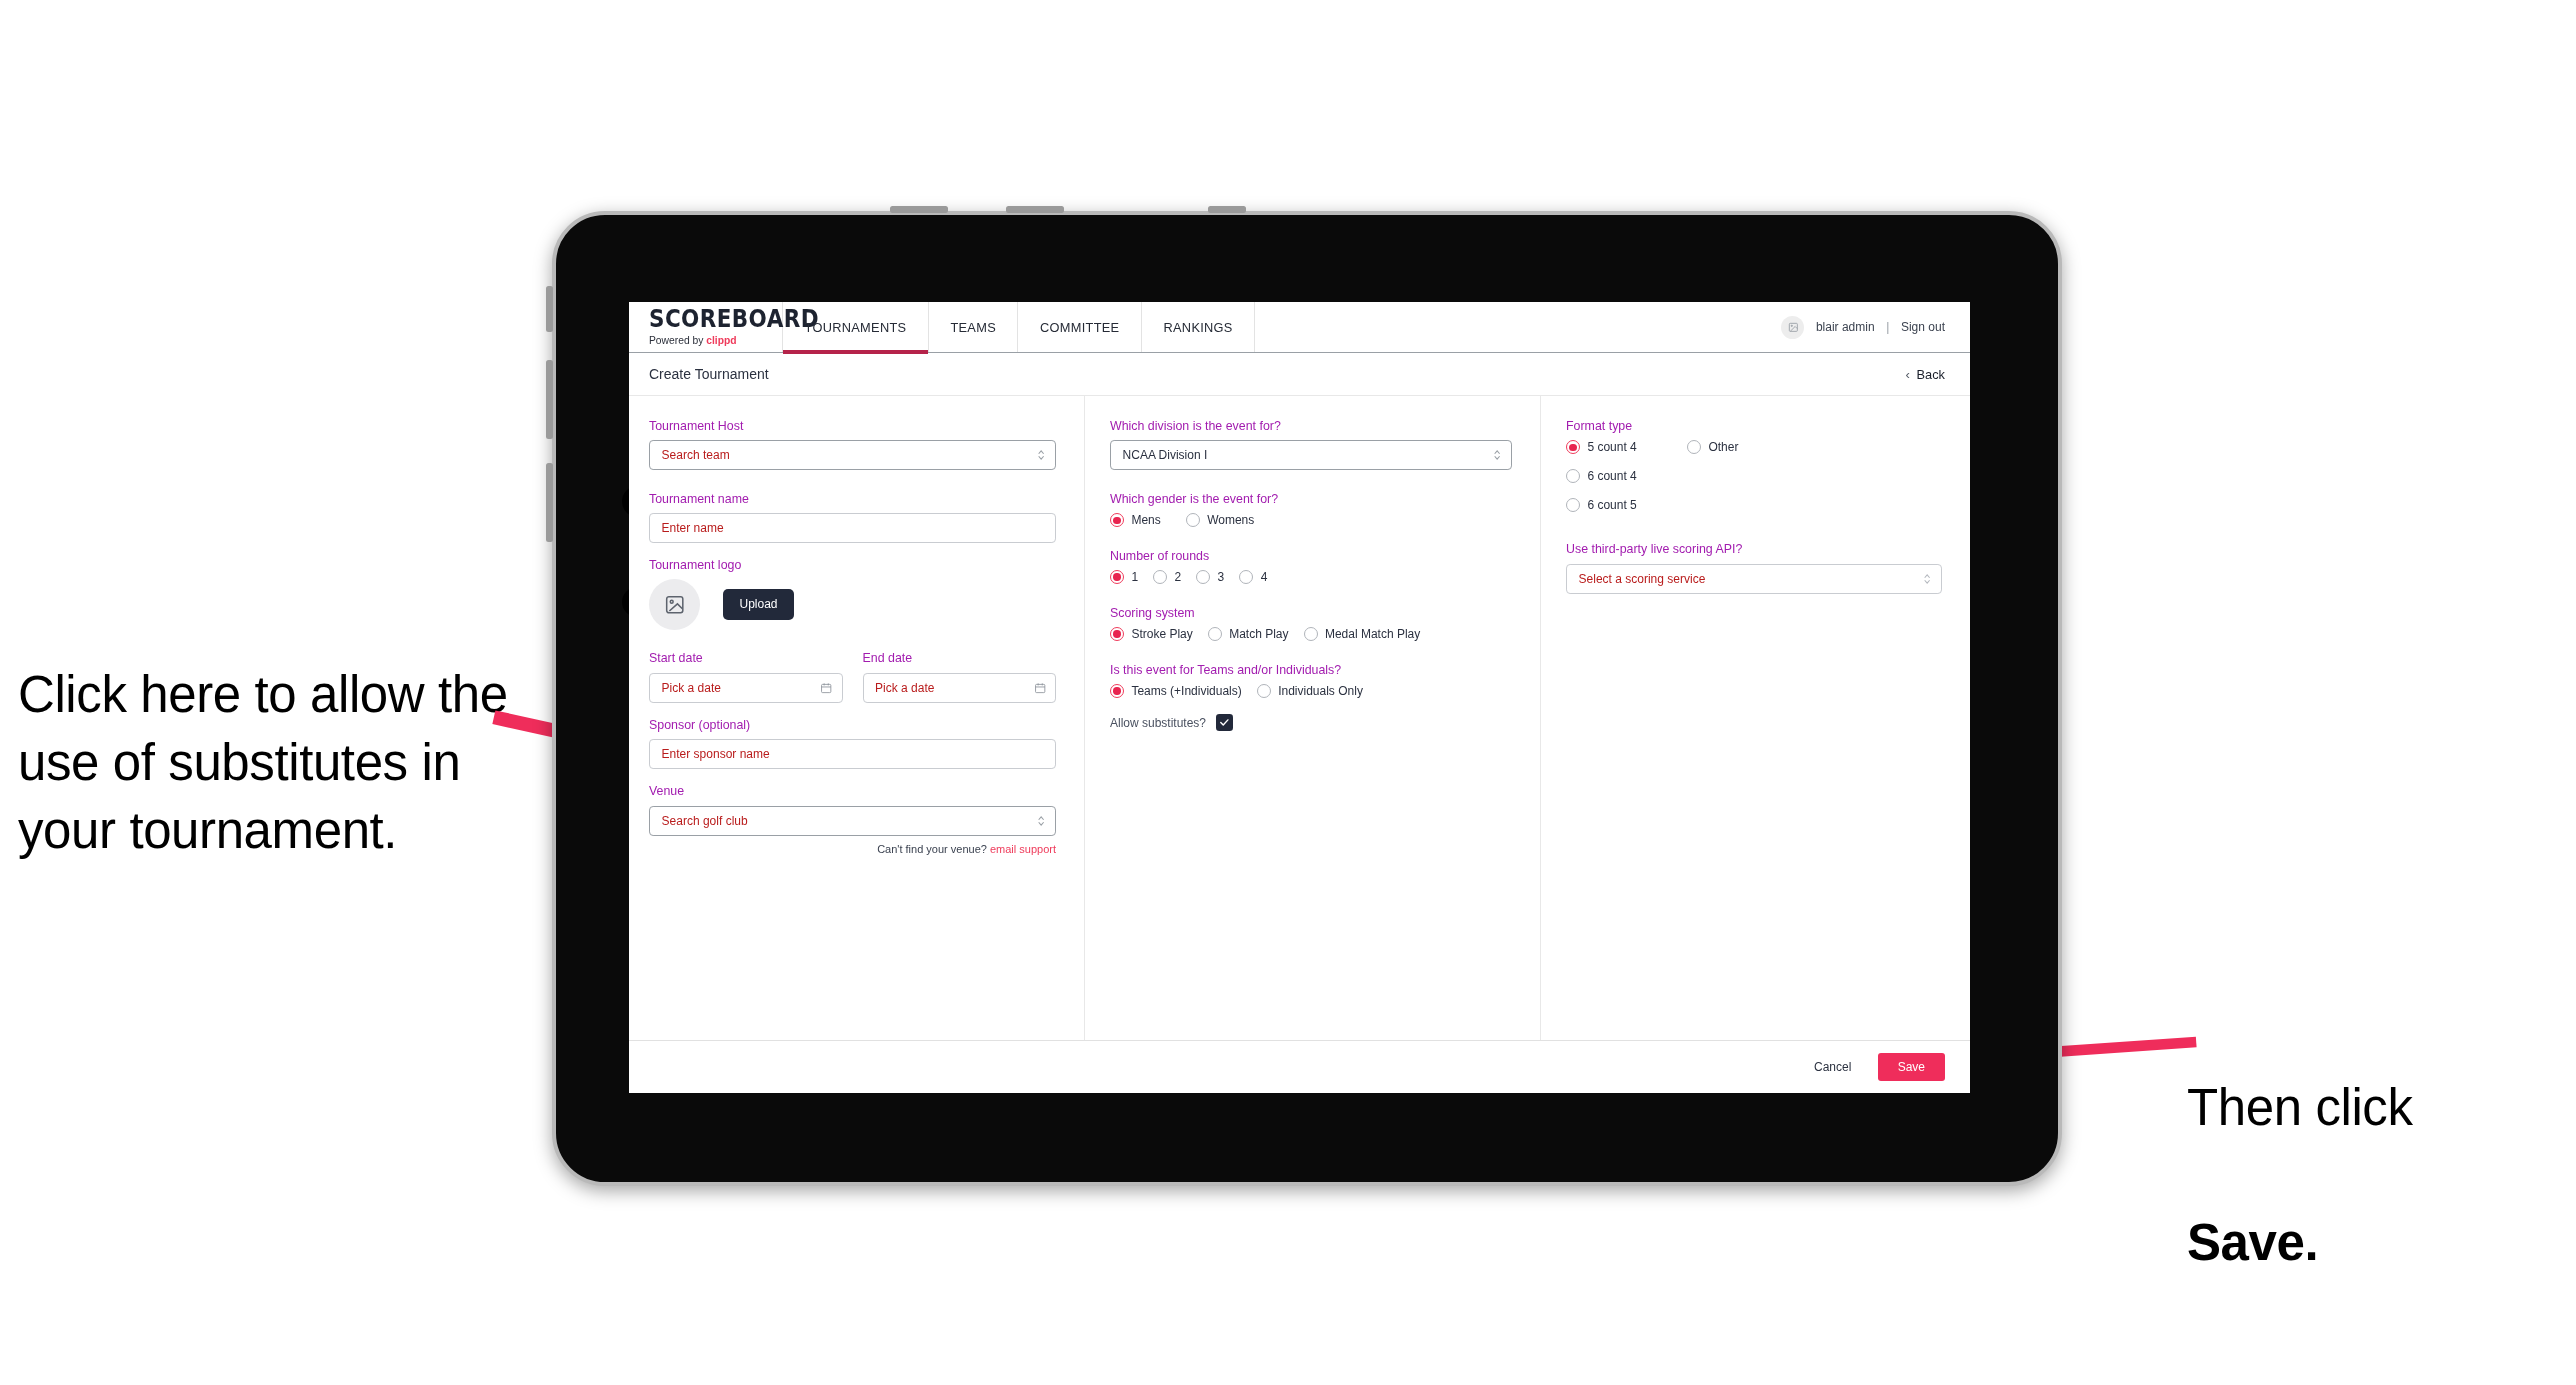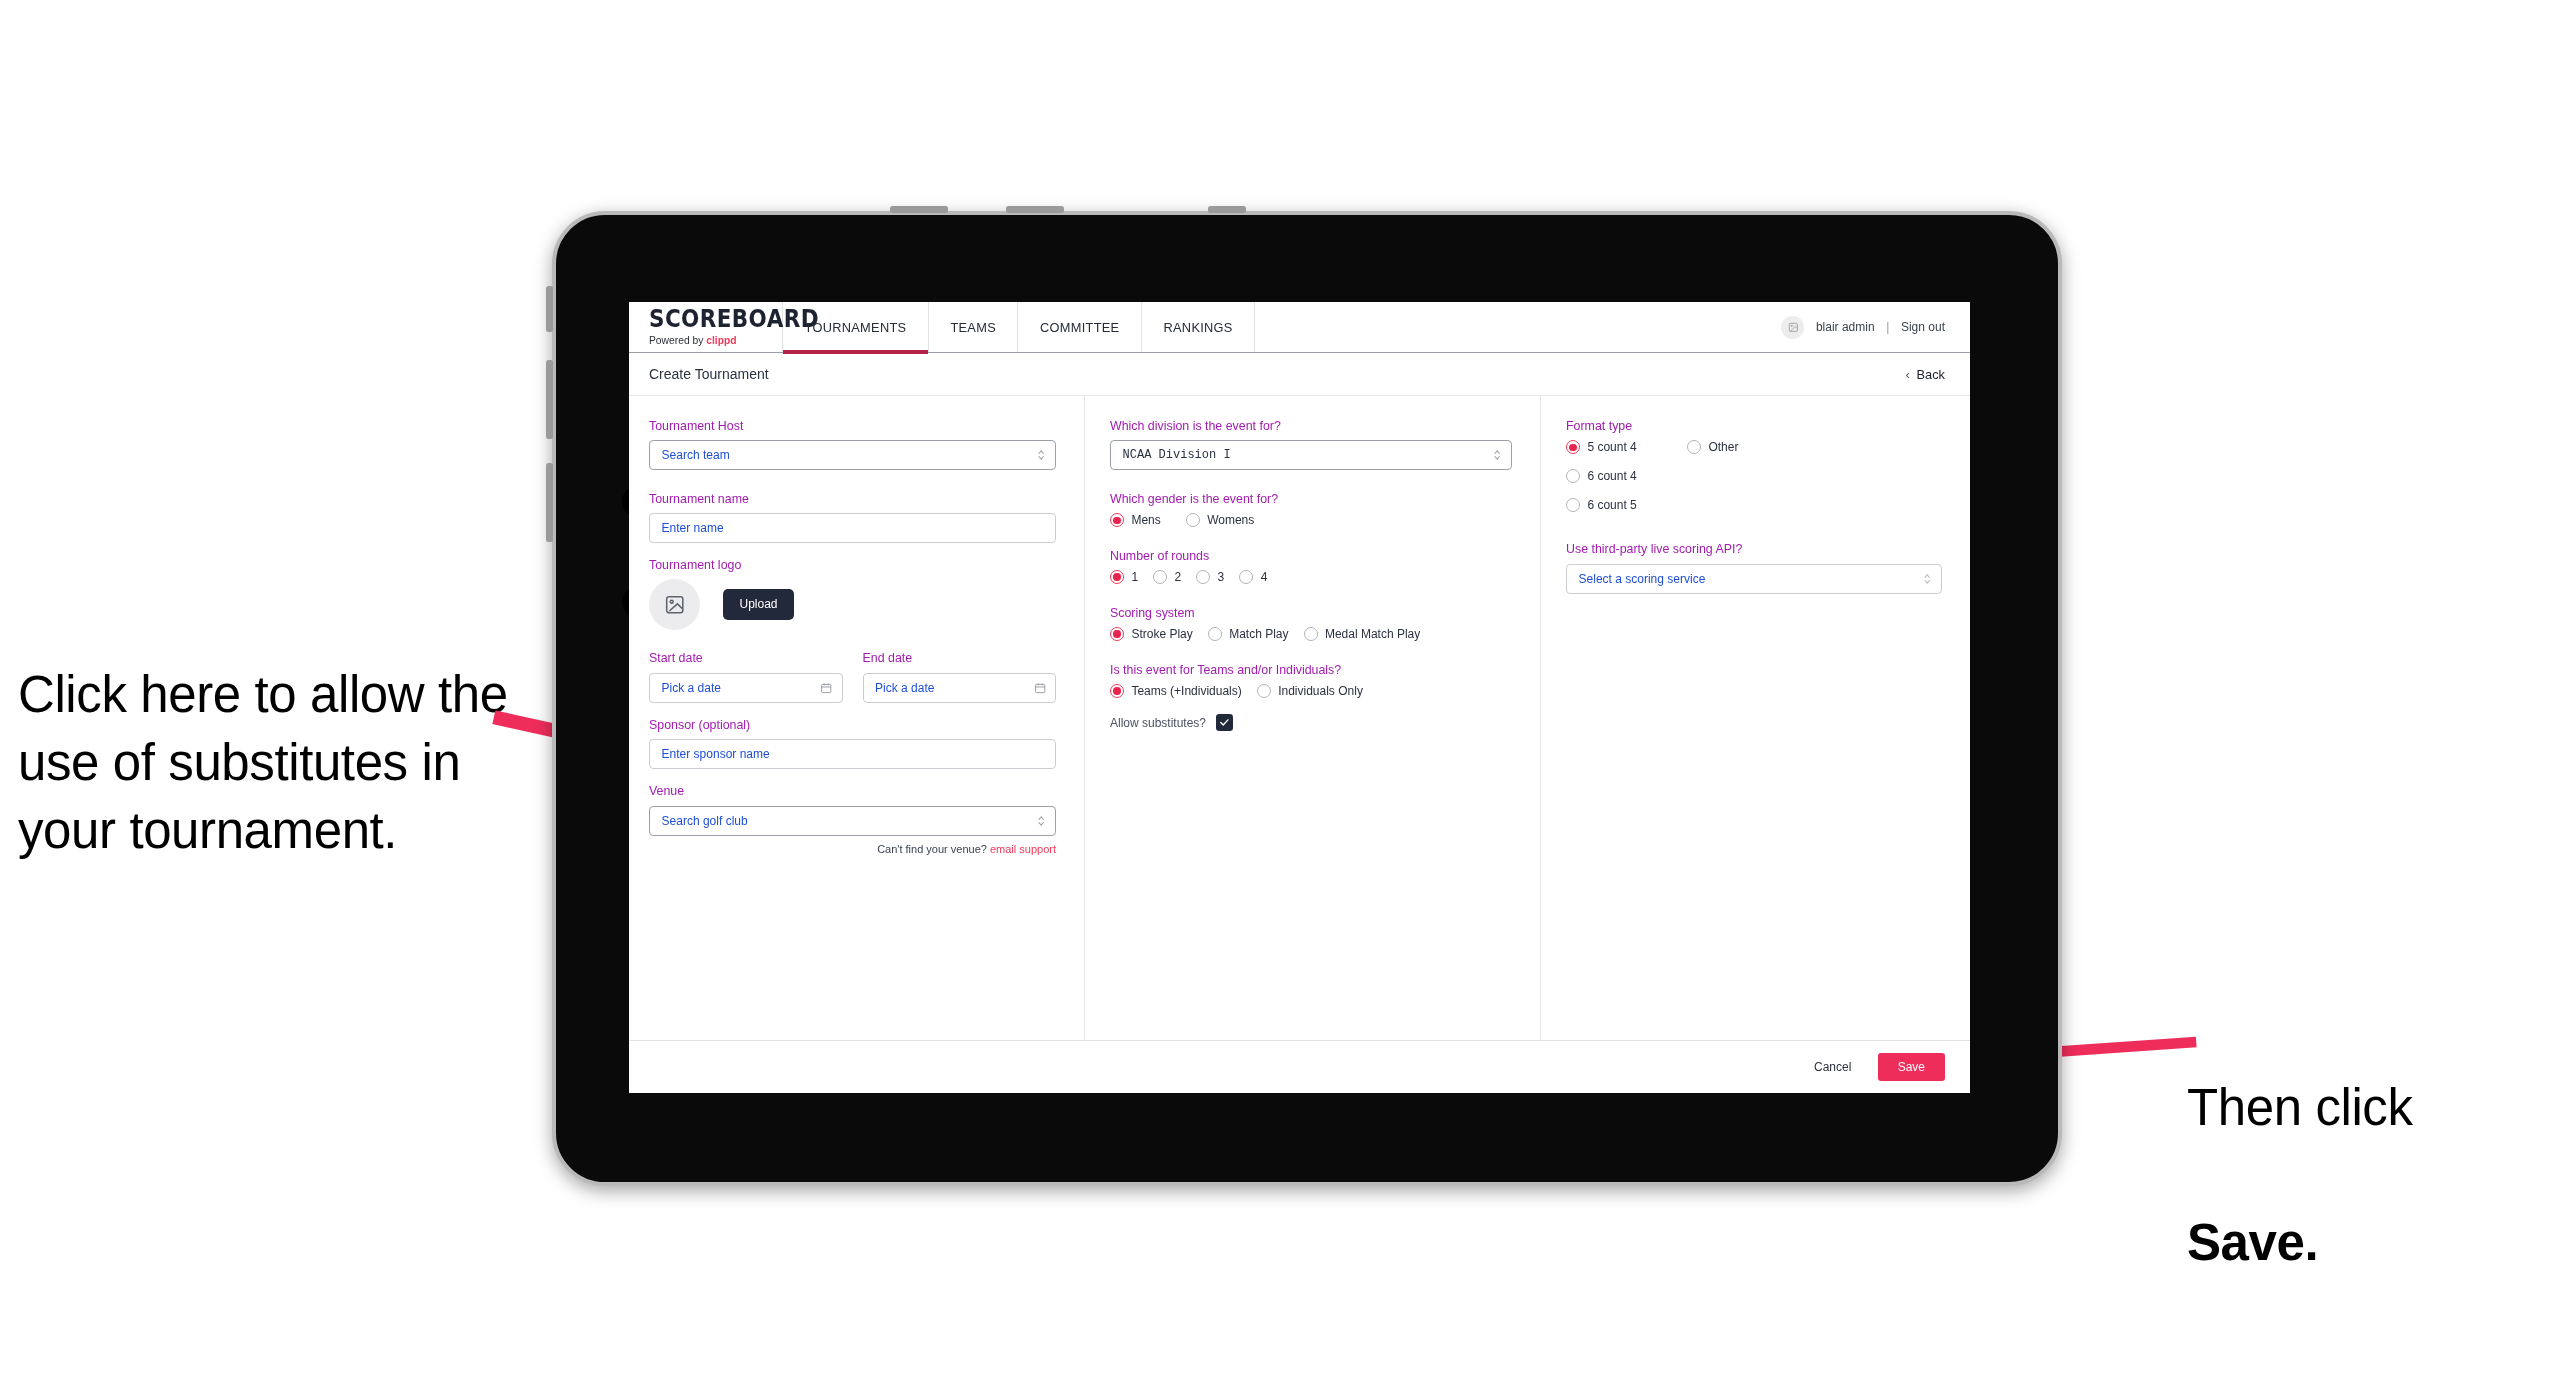--- a/index.html
+++ b/index.html
@@ -123,25 +123,25 @@
 
   .fl { font-size: 12.4px; color:#a21caf; margin-bottom: 7.4px; }
   .fl.tight { margin-bottom: 6.6px; }
   .gap-lg { height: 21.5px; }
   .gap-md { height: 15px; }
 
   .field {
     position: relative; width: 100%; height: 30px;
     border: 0.8px solid #9aa0a6; border-radius: 4.1px;
     background:#fff; display:flex; align-items:center;
-    padding: 0 28px 0 11.6px; font-size: 12px; color:#1d4ed8;
+    padding: 0 28px 0 11.6px; font-size: 12px; color:#b91c1c;
     cursor: text;
   }
   .field.light { border-color:#c9ccd1; }
-  .field.value { color:#2b3140;font-family:Liberation Mono, monospace; }
+  .field.value { color:#2b3140; }
   .field .caret {
     position:absolute; right: 10px; top: 50%; transform: translateY(-50%);
     width: 8.3px; height: 13.2px; color:#9aa0a6;
   }
   .field .cal {
     position:absolute; right: 9px; top: 50%; transform: translateY(-50%);
     color:#8e949c;
   }
 
   

